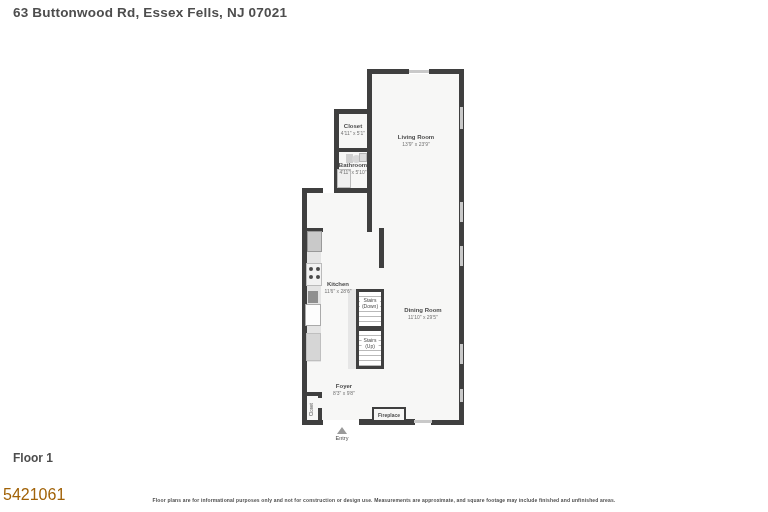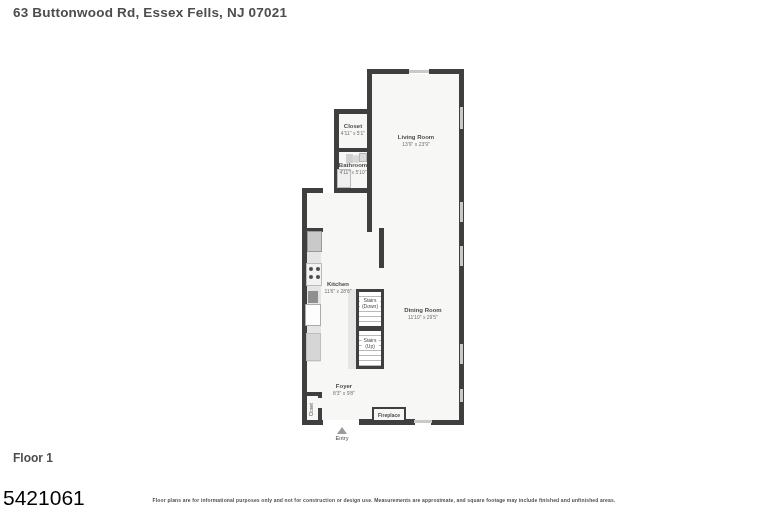--- a/index.html
+++ b/index.html
@@ -11,21 +11,21 @@
   .page-title{
     position:absolute;left:13px;top:5px;
     font-size:13.5px;font-weight:bold;color:#4d4d4d;letter-spacing:.2px;
   }
   .floor-label{
     position:absolute;left:13px;top:451px;
     font-size:12px;font-weight:bold;color:#4d4d4d;
   }
   .listing-number{
     position:absolute;left:3px;top:486px;
-    font-size:21px;color:#000000;
+    font-size:16px;color:#a16207;
   }
   .disclaimer{
     position:absolute;left:0;top:497px;width:768px;text-align:center;
     font-size:5px;font-weight:600;color:#4d4d4d;letter-spacing:.15px;
   }
   .plan{position:absolute;left:0;top:0;width:768px;height:512px;}
   .floor{position:absolute;background:#f7f7f6;}
   .wall{position:absolute;background:#3f3f3f;}
   .window{position:absolute;background:#c9c9c9;}
   .room-label{position:absolute;transform:translateX(-50%);text-align:center;white-space:nowrap;}

